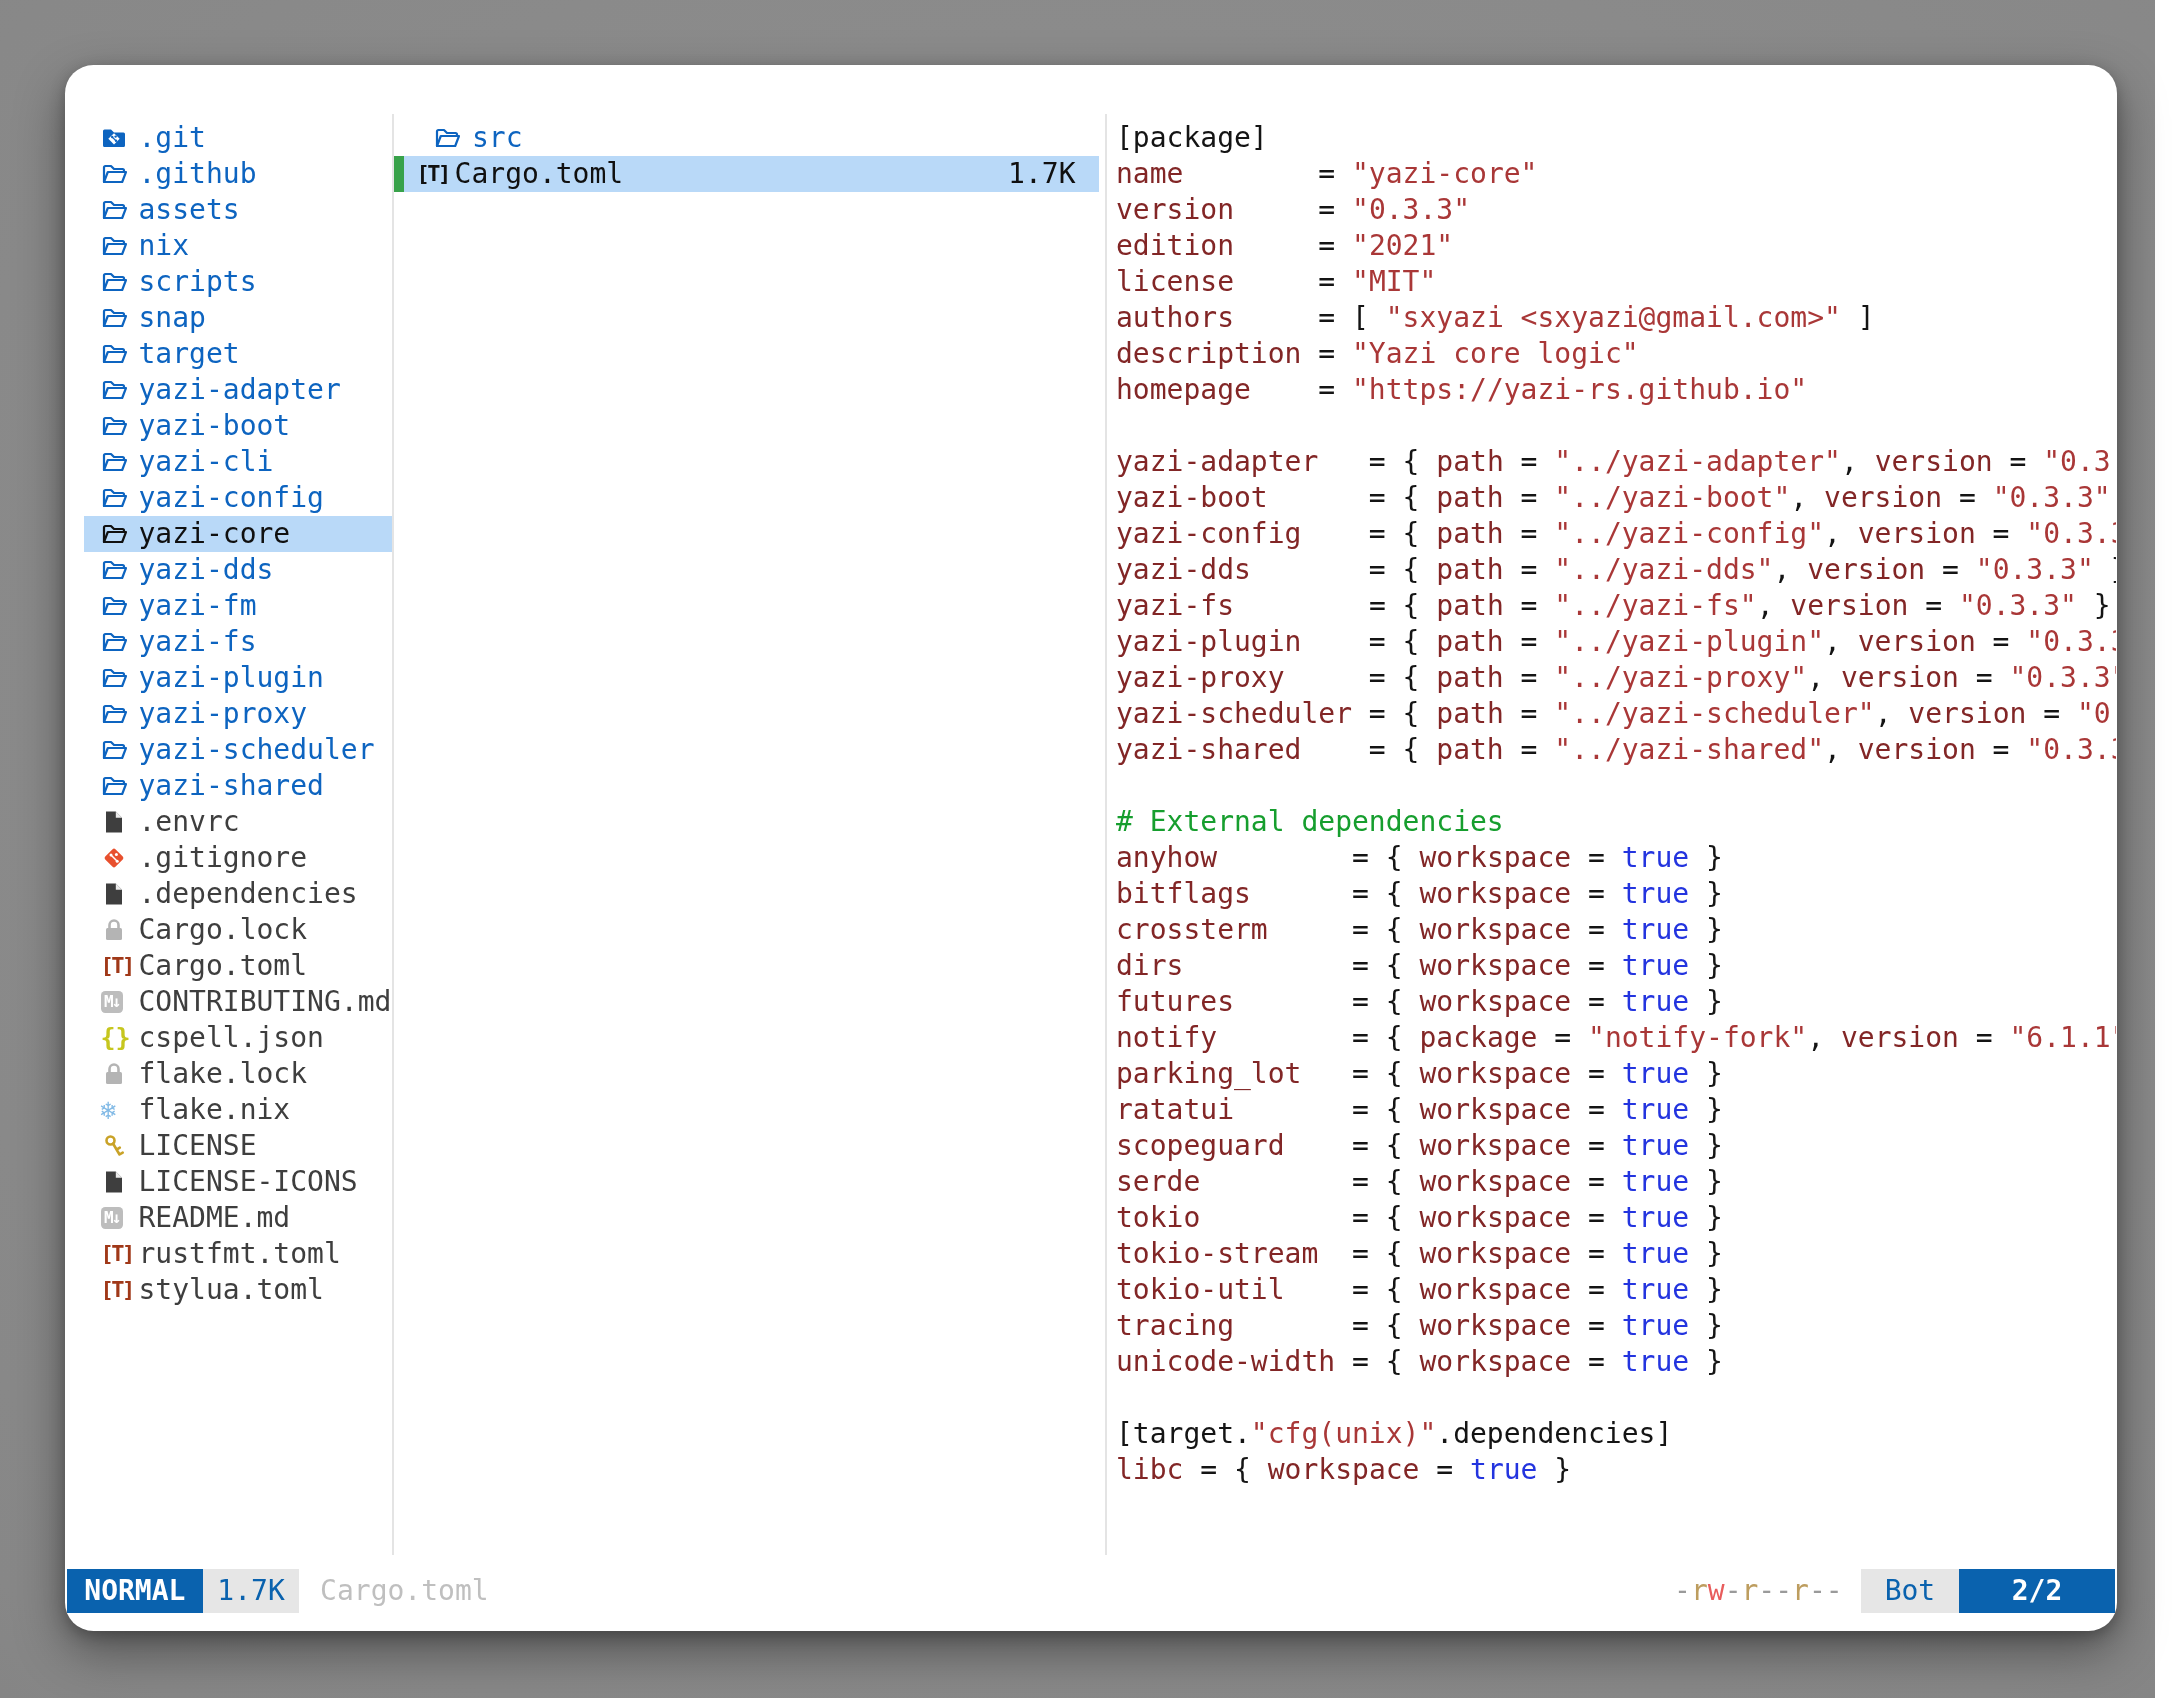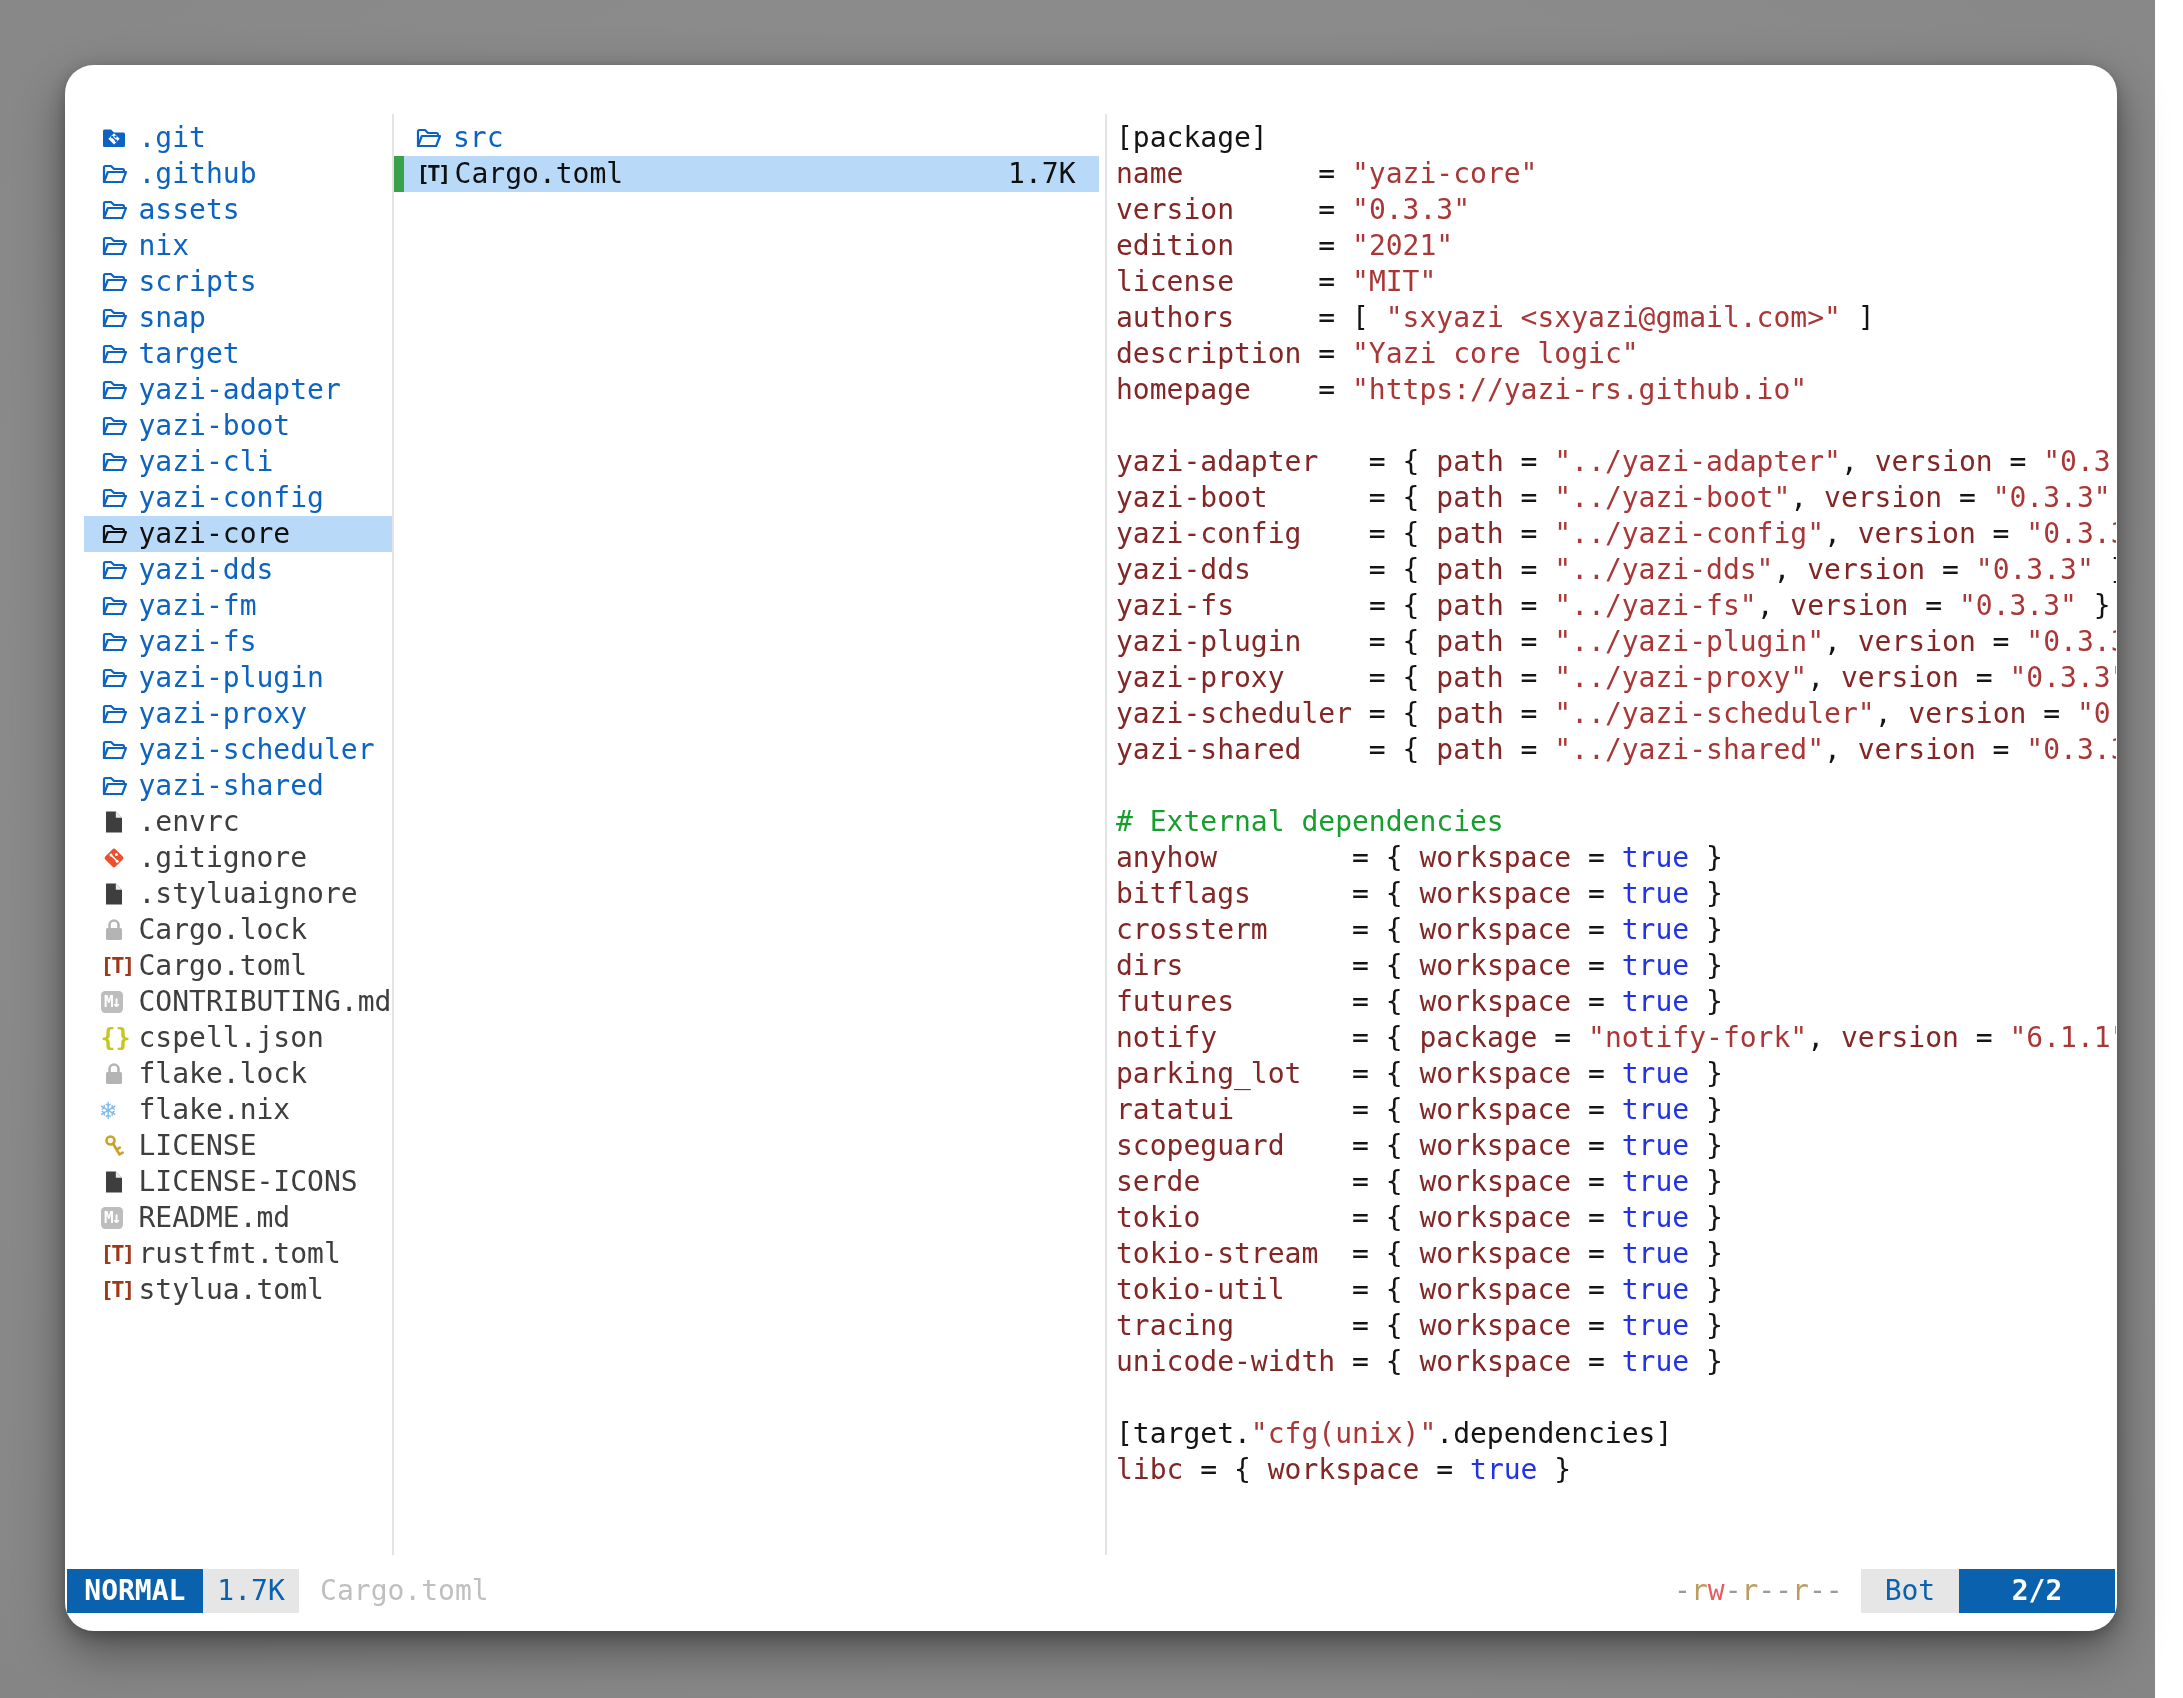--- a/index.html
+++ b/index.html
@@ -18,21 +18,21 @@
     font-family:"DejaVu Sans Mono", monospace;font-size:28px;line-height:36px;color:var(--tk-punct);}
   .pane{position:absolute;top:55px;}
   #sidebar{left:18.5px;width:309px;}
   #midpane{left:329px;width:705px;}
   #preview{left:1051px;width:1000px;height:1460px;overflow:hidden;}
   .vsep{position:absolute;top:49px;bottom:76px;width:1.7px;background:var(--sep);}
   .vsep1{left:327px;} .vsep2{left:1040px;}
 
   .row{display:flex;align-items:center;height:36px;white-space:pre;cursor:default;}
   #sidebar .row{padding-left:17px;}
-  #midpane .row{padding-left:21px;}
+  #midpane .row{padding-left:40px;}
   #midpane .row.sel{padding-left:0;}
   .row.dir{color:var(--accent);}
   .row.file{color:var(--file-fg);}
   .row.sel{background:var(--sel-bg);color:#101010;}
   .marker{flex:0 0 10px;width:10px;height:36px;background:var(--marker);margin-right:12.6px;}
   .ico{flex:0 0 38px;width:38px;display:flex;align-items:center;}
   .ic{width:26px;height:26px;display:block;}
   .lbl{white-space:pre;}
   .size{margin-left:auto;padding-right:23.5px;color:#101010;}
   .ic-t{color:#a03818;font-weight:bold;font-size:22px;letter-spacing:-2.5px;}
@@ -159,21 +159,21 @@
               <use href="#i-folder" xlink:href="#i-folder"></use>
             </svg></span><span class="lbl">yazi-shared</span></div>
         <div class="row file"><span class="ico"><svg class="ic" viewBox="0 0 31 31" width="26" height="26">
               <use href="#i-file" xlink:href="#i-file"></use>
             </svg></span><span class="lbl">.envrc</span></div>
         <div class="row file"><span class="ico"><svg class="ic" viewBox="0 0 31 31" width="26" height="26">
               <use href="#i-git" xlink:href="#i-git"></use>
             </svg></span><span class="lbl">.gitignore</span></div>
         <div class="row file"><span class="ico"><svg class="ic" viewBox="0 0 31 31" width="26" height="26">
               <use href="#i-file" xlink:href="#i-file"></use>
-            </svg></span><span class="lbl">.styluaignore</span></div>
+            </svg></span><span class="lbl">.dependencies</span></div>
         <div class="row file"><span class="ico"><svg class="ic" viewBox="0 0 31 31" width="26" height="26">
               <use href="#i-lock" xlink:href="#i-lock"></use>
             </svg></span><span class="lbl">Cargo.lock</span></div>
         <div class="row file"><span class="ico"><span class="ic-t">[T]</span></span><span class="lbl">Cargo.toml</span></div>
         <div class="row file"><span class="ico"><span class="ic-md">M↓</span></span><span class="lbl">CONTRIBUTING.md</span></div>
         <div class="row file"><span class="ico"><span class="ic-json">{}</span></span><span class="lbl">cspell.json</span></div>
         <div class="row file"><span class="ico"><svg class="ic" viewBox="0 0 31 31" width="26" height="26">
               <use href="#i-lock" xlink:href="#i-lock"></use>
             </svg></span><span class="lbl">flake.lock</span></div>
         <div class="row file"><span class="ico"><span class="ic-nix">❄</span></span><span class="lbl">flake.nix</span></div>

